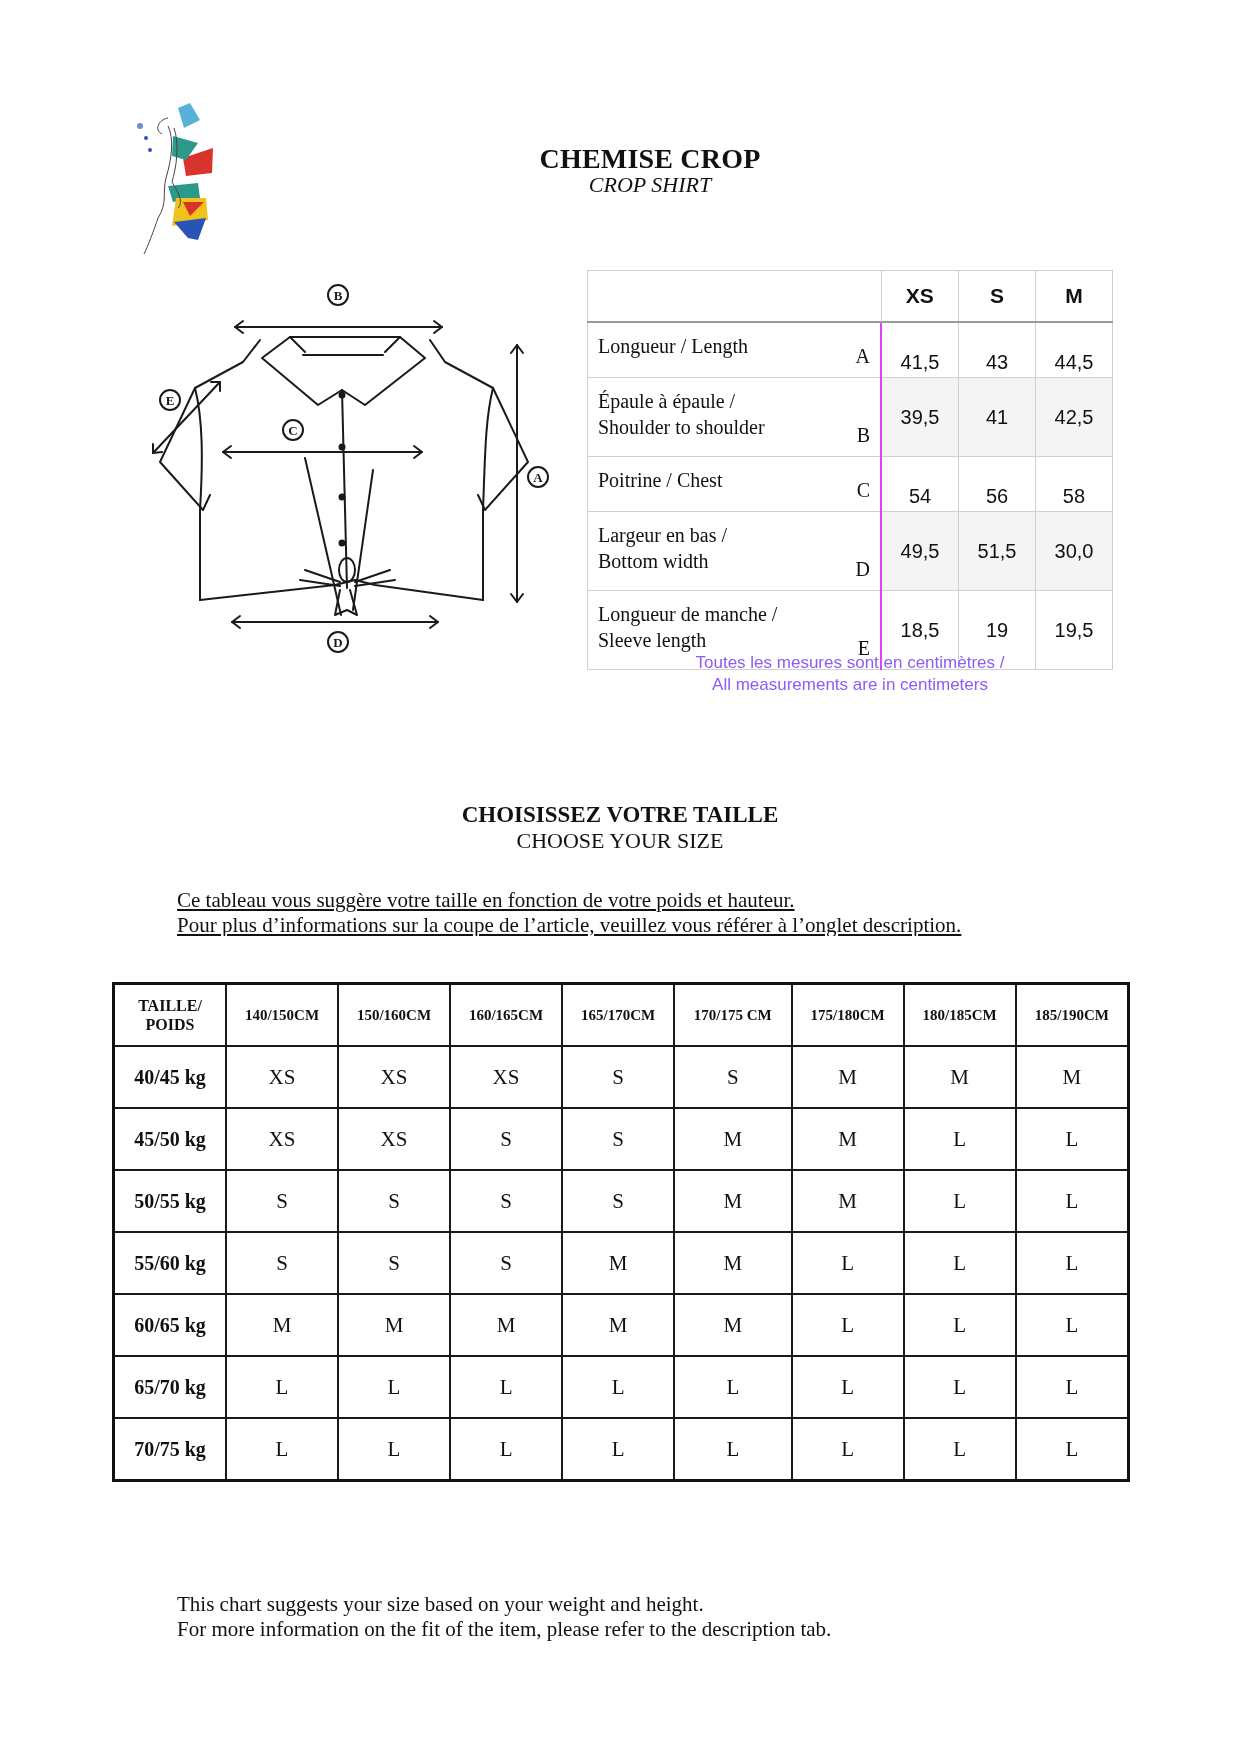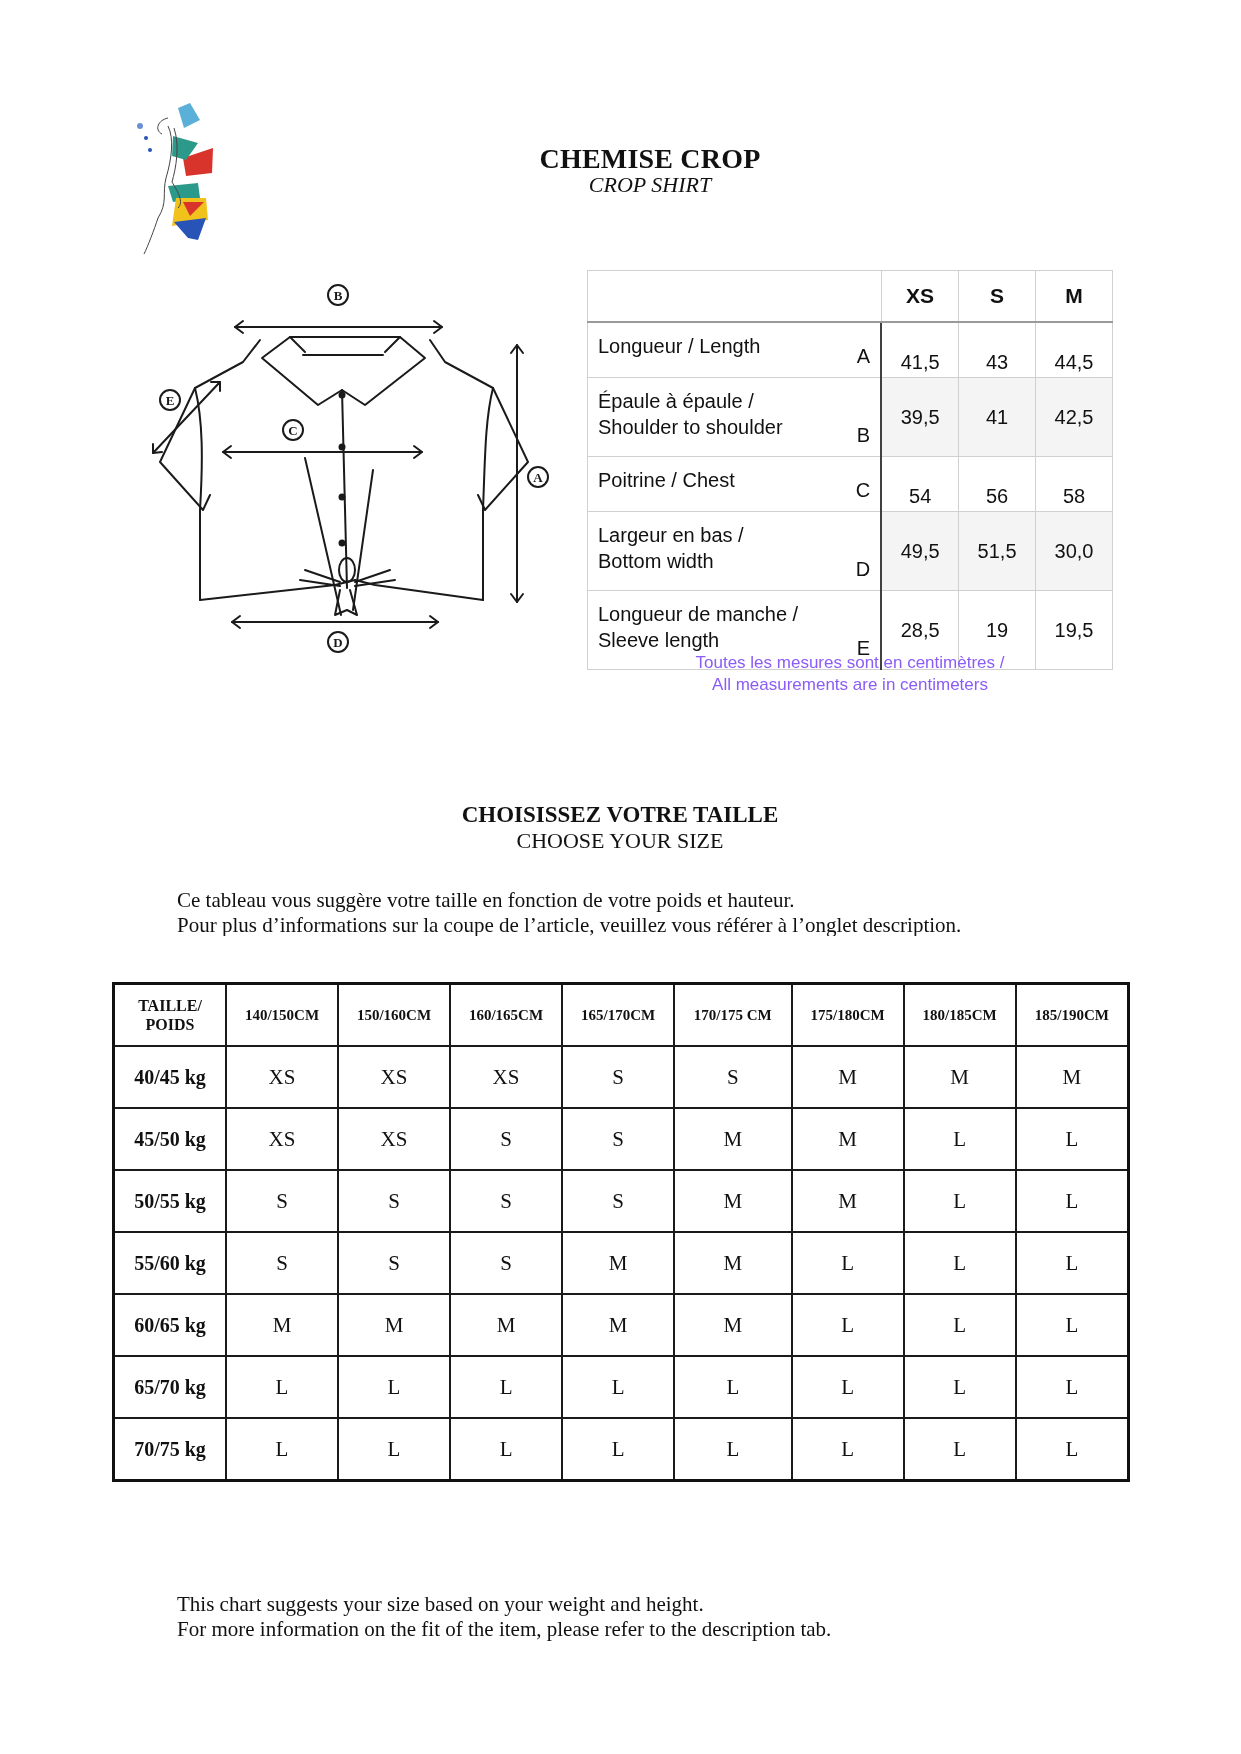--- a/index.html
+++ b/index.html
@@ -10,34 +10,34 @@
   .title-block { position: absolute; left: 480px; top: 146px; width: 340px; text-align: center; }
   .title-main { font-family: "Liberation Serif", serif; font-weight: bold; font-size: 28px; line-height: 26px; letter-spacing: 0.2px; }
   .title-sub { font-family: "Liberation Serif", serif; font-style: italic; font-size: 22px; line-height: 26px; }
 
   .diagram { position: absolute; left: 135px; top: 270px; width: 440px; height: 400px; }
 
   .meas-table { position: absolute; left: 587px; top: 270px; width: 526px; border-collapse: collapse; font-family: "Liberation Sans", sans-serif; font-size: 20px; color: #111; }
   .meas-table td, .meas-table th { border: 1px solid #d0d0d0; padding: 0; }
   .meas-table th { height: 50px; font-weight: bold; font-size: 21px; text-align: center; border-bottom: 2px solid #9a9a9a; }
   .meas-table th.blank { border-right: 1px solid #d0d0d0; }
-  .meas-table td.label { width: 290px; padding: 10px 3px 10px 10px; vertical-align: top; border-right: 2px solid #404040; position: relative; line-height: 26px; }
+  .meas-table td.label { width: 290px; padding: 10px 3px 10px 10px; vertical-align: top; border-right: 2px solid #d946ef; position: relative; line-height: 26px; font-family: Liberation Serif, serif; }
   .meas-table td.label .letter { position: absolute; right: 10px; bottom: 8px; }
   .meas-table td.val { text-align: center; vertical-align: top; padding-top: 26px; width: 78px; line-height: 26px; }
   .meas-table tr.shaded td.val { background: #f4f4f4; }
   .meas-table tr.row-single td { height: 28px; }
   .meas-table tr.row-double td { height: 52px; }
 
   .meas-note { position: absolute; left: 587px; top: 652px; width: 526px; text-align: center; font-family: "Liberation Sans", sans-serif; font-size: 17px; line-height: 22px; color: #8b5cf6; }
 
   .section2 { position: absolute; left: 350px; top: 802px; width: 540px; text-align: center; }
   .section2 .t1 { font-weight: bold; font-size: 23px; line-height: 26px; }
   .section2 .t2 { font-size: 22px; line-height: 26px; }
 
-  .intro { position: absolute; left: 177px; top: 888px; font-size: 21px; line-height: 25px; width: 980px; height: 48px; overflow: hidden; }
+  .intro { position: absolute; left: 177px; top: 888px; font-size: 21px; line-height: 25px; width: 980px; height: 48px; overflow: hidden; text-decoration: underline; }
 
   .size-table { position: absolute; left: 112px; top: 982px; width: 1018px; border-collapse: collapse; border: 3px solid #111; }
   .size-table td, .size-table th { border: 2px solid #1a1a1a; text-align: center; padding: 0; }
   .size-table th { height: 60px; font-size: 15px; font-weight: bold; }
   .size-table th.corner { font-size: 16px; line-height: 19px; width: 110px; }
   .size-table td { height: 60px; font-size: 21px; }
   .size-table td.weight { font-weight: bold; font-size: 20px; }
 
   .outro { position: absolute; left: 177px; top: 1592px; font-size: 21px; line-height: 25px; width: 980px; }
 </style>
@@ -194,21 +194,21 @@
       <td class="val">49,5</td>
       <td class="val">51,5</td>
       <td class="val">30,0</td>
     </tr>
     <tr class="row-double">
       <td class="label">
         <div>Longueur de manche /</div>
         <div>Sleeve length</div>
         <span class="letter">E</span>
       </td>
-      <td class="val">28,5</td>
+      <td class="val">18,5</td>
       <td class="val">19</td>
       <td class="val">19,5</td>
     </tr>
   </tbody>
 </table>
 
 <div class="meas-note">
   <div>Toutes les mesures sont en centimètres /</div>
   <div>All measurements are in centimeters</div>
 </div>

